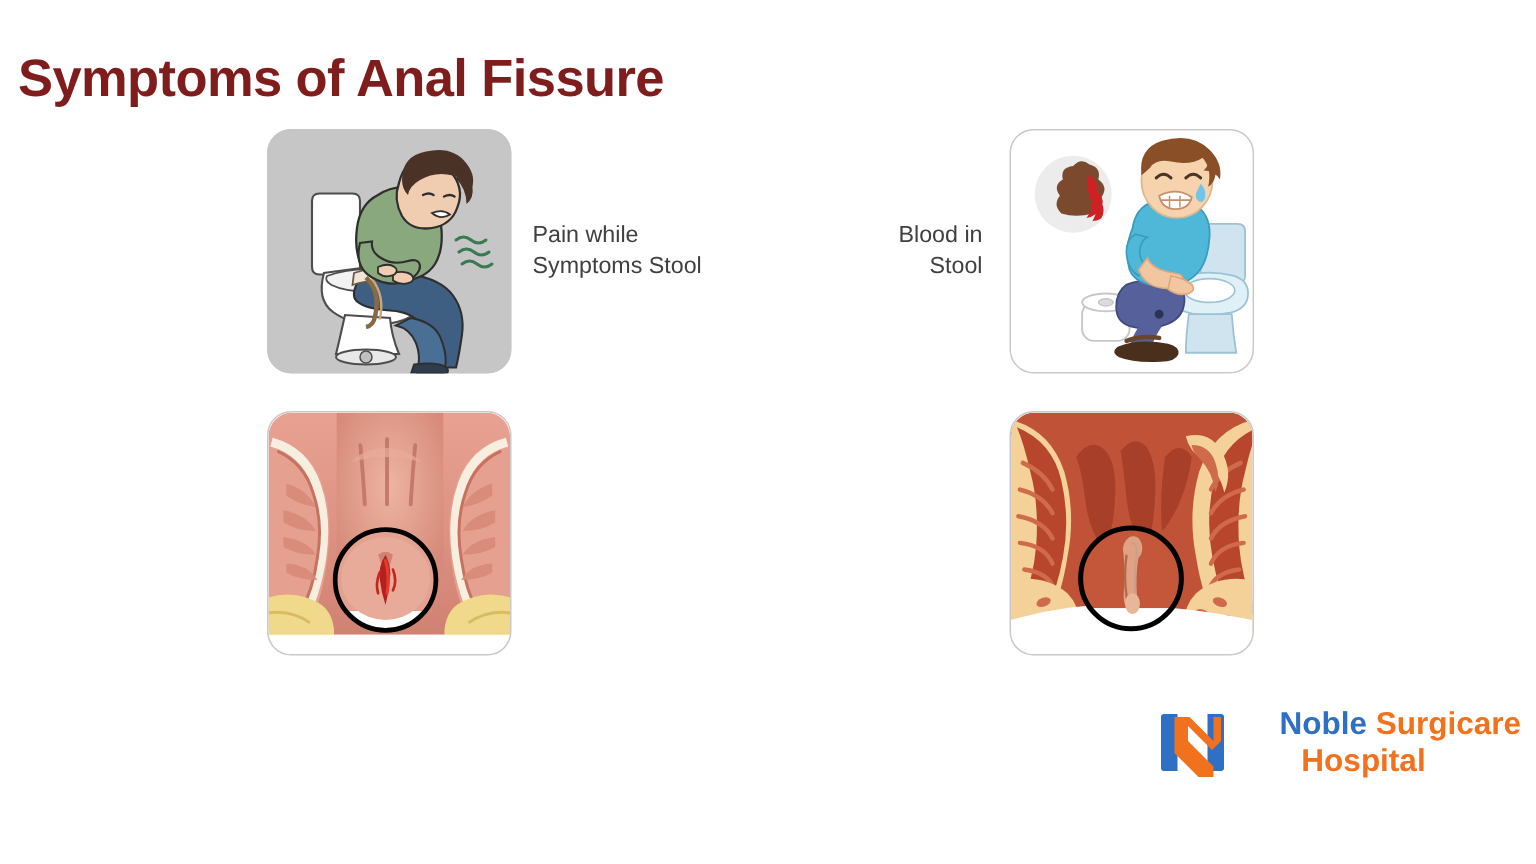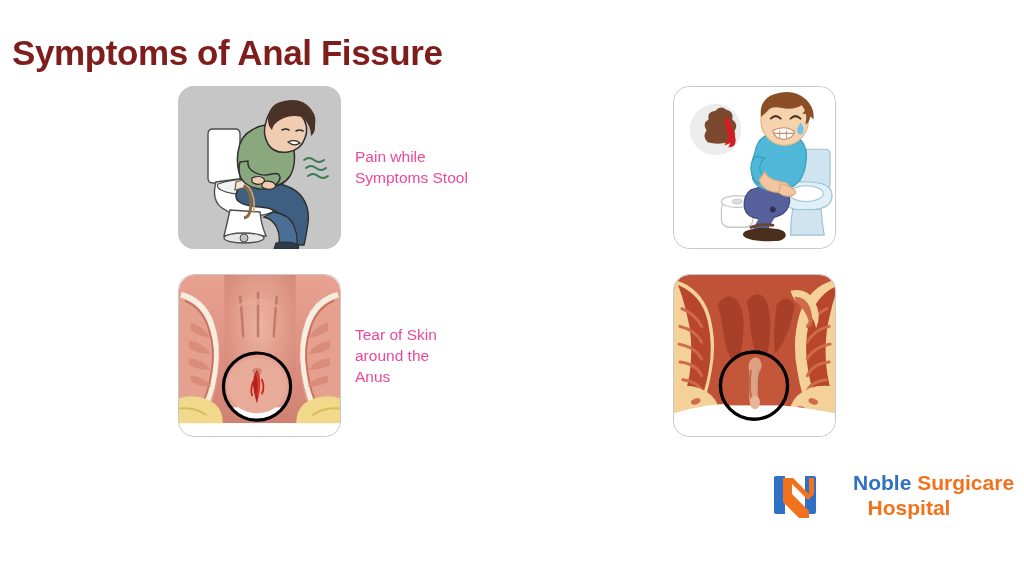--- a/index.html
+++ b/index.html
@@ -27,21 +27,21 @@
   .card-2{left:673px;top:86px;background:#ffffff;border:1px solid #c9c9c9;box-sizing:border-box;}
   .card-3{left:178px;top:274px;background:#ffffff;border:1px solid #c9c9c9;box-sizing:border-box;}
   .card-4{left:673px;top:274px;background:#ffffff;border:1px solid #c9c9c9;box-sizing:border-box;}
 
   .card svg{display:block;width:100%;height:100%;}
 
   
   .label{
     position:absolute;
     font-size:15.5px;line-height:21px;
-    color:#ec4899;
+    color:#404040;
     font-weight:400;
   }
   .label-left{left:355px;text-align:left;width:180px;}
   .label-right{left:475px;width:180px;text-align:right;}
   .label-1{top:146px;}
   .label-2{top:146px;}
   .label-3{top:324px;}
   .label-4{top:344px;}
 
   
@@ -165,20 +165,24 @@
       <path d="M118 32 q5 -5 10 0" fill="none" stroke="#4a3426" stroke-width="2" stroke-linecap="round"></path>
 
       <path d="M128 36 q4 4 3 9 q-1 4 -4 3 q-3 -2 -2 -6 z" fill="#6fc6e8"></path>
 
       <path d="M100 44 q12 -6 22 1 q-2 8 -11 8 q-9 0 -11 -9 z" fill="#ffffff" stroke="#c78f6b" stroke-width="1.2"></path>
       <path d="M101 47 h21" stroke="#c78f6b" stroke-width="1.2"></path>
       <path d="M107 44 v8 M114 44 v8" stroke="#c78f6b" stroke-width="1"></path>
     </svg>
   </div>
 
+  <div class="label label-right label-2">
+    <div>Blood in</div>
+    <div>Stool</div>
+  </div>
 
   <div class="card card-3">
     <svg viewBox="0 0 163 163" xmlns="http://www.w3.org/2000/svg">
       <defs>
         <linearGradient id="fleshA" x1="0" y1="0" x2="0" y2="1">
           <stop offset="0%" stop-color="#e8a292"></stop>
           <stop offset="55%" stop-color="#dd9182"></stop>
           <stop offset="100%" stop-color="#d08272"></stop>
         </linearGradient>
         <radialGradient id="centerGlow" cx="50%" cy="40%" r="60%">
@@ -242,25 +246,20 @@
           <path d="M79 96 q4 8 3 16 q-1 10 -3 18 q-3 -9 -4 -18 q-1 -8 4 -16 z" fill="#b5201c"></path>
           <path d="M79 100 q3 10 1 22" fill="none" stroke="#e23b2c" stroke-width="2.2" stroke-linecap="round"></path>
           <path d="M75 108 q-3 8 -1 14" fill="none" stroke="#c4261f" stroke-width="1.8" stroke-linecap="round"></path>
           <path d="M84 106 q3 8 0 14" fill="none" stroke="#c4261f" stroke-width="1.8" stroke-linecap="round"></path>
         </g>
         <circle cx="79" cy="113" r="34" fill="none" stroke="#000000" stroke-width="3.2"></circle>
       </g>
     </svg>
   </div>
 
-  <div class="label label-left label-3">
-    <div>Tear of Skin</div>
-    <div>around the</div>
-    <div>Anus</div>
-  </div>
 
   <div class="card card-4">
     <svg viewBox="0 0 163 163" xmlns="http://www.w3.org/2000/svg">
       <defs>
         <clipPath id="clip4">
             <rect x="0" y="0" width="163" height="163" rx="16"></rect>
           </clipPath>
         <clipPath id="lens4">
             <circle cx="81" cy="112" r="34"></circle>
           </clipPath>

